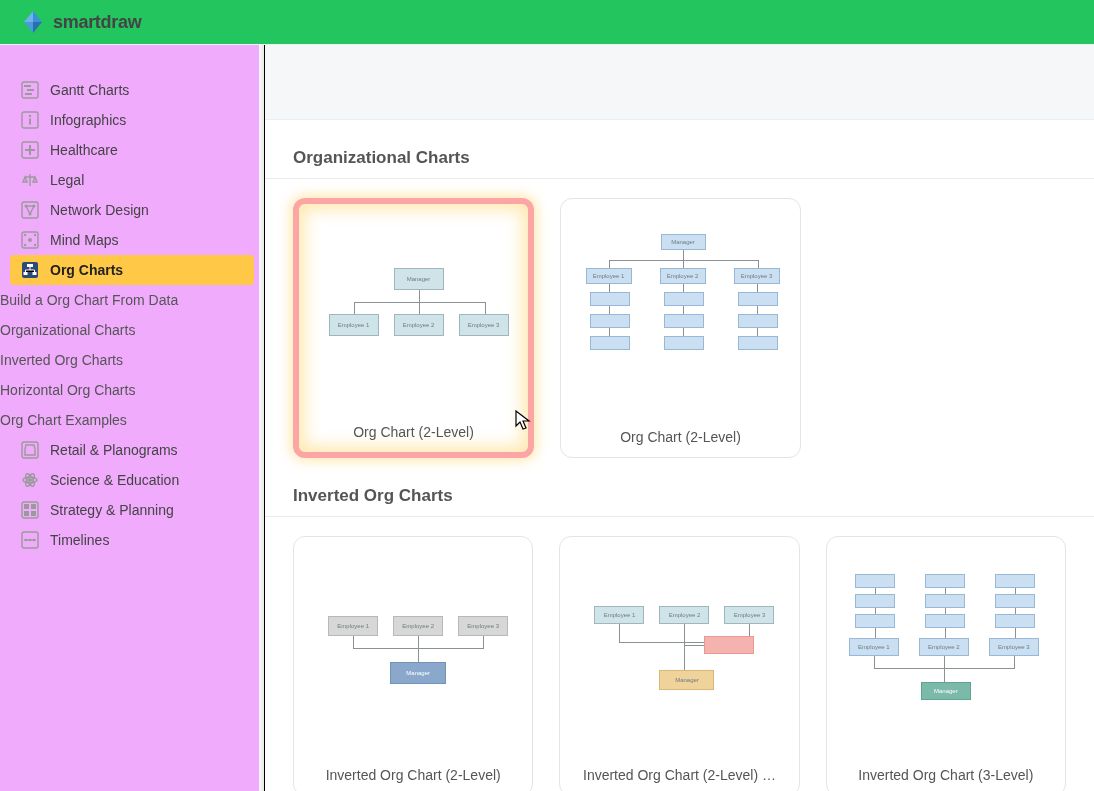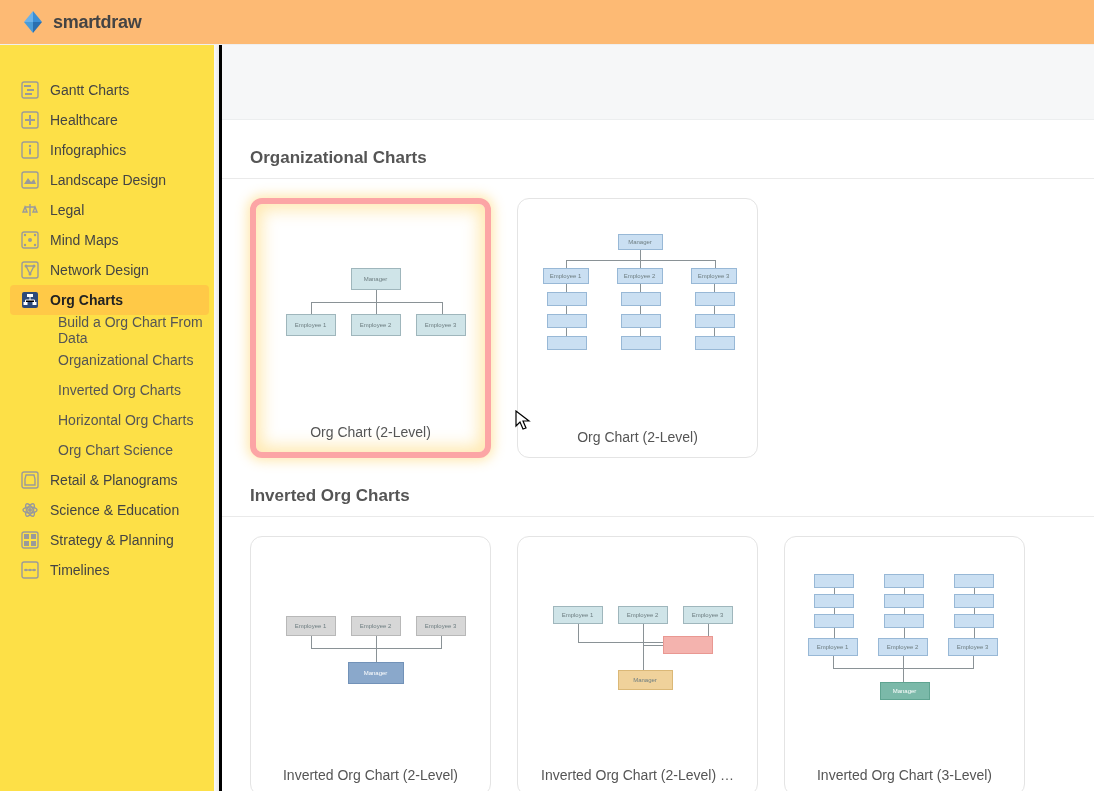--- a/index.html
+++ b/index.html
@@ -1,30 +1,30 @@
 <!DOCTYPE html>
 <html><head>
 <meta charset="utf-8">
 <style>
 * { margin:0; padding:0; box-sizing:border-box; }
 body { font-family: -apple-system, BlinkMacSystemFont, "Segoe UI", Helvetica, Arial, sans-serif; background:#fff; width:1094px; height:791px; overflow:hidden; color:#333; }
 
-.header { height:45px; width:100%; background:#fdba74; border-bottom:1px solid #efefef; display:flex; align-items:center; padding-left:20px; }
+.header { height:45px; width:100%; background:#22c55e; border-bottom:1px solid #efefef; display:flex; align-items:center; padding-left:20px; }
 .logo-wrap { display:flex; align-items:center; gap:7px; }
 .logo-text { font-weight:600; color:#444; font-size:18px; letter-spacing:-.3px; }
 
 .container { display:flex; height:746px; }
-.sidebar { width:222px; border-right:3px solid #000000; background:#fde047; padding-top:10px; position:relative; }
+.sidebar { width:265px; border-right:1px solid #000000; background:#f0abfc; padding-top:10px; position:relative; }
 .sidebar::after { content:""; position:absolute; right:0; top:0; bottom:0; width:5px; background:linear-gradient(to right,#fafafa,#e9e9e9); }
 
 .nav-item { display:flex; align-items:center; height:30px; padding-left:20px; gap:10px; cursor:pointer; font-size:14px; color:#444; }
 .nav-item.selected { background:#ffc947; border-radius:4px; margin:0 10px; padding-left:10px; font-weight:600; color:#222; }
 .nav-item .icon { width:20px; height:20px; display:flex; align-items:center; justify-content:center; }
 .nav-item .icon svg, .nav-item .icon .iconbox { width:18px; height:18px; }
-.sub-item { display:flex; align-items:center; height:30px; padding-left:58px; font-size:14px; color:#555; cursor:pointer; }
+.sub-item { display:flex; align-items:center; height:30px; font-size:14px; color:#555; cursor:pointer; }
 
 .main { flex:1; background:#fff; overflow-y:auto; padding:0 0 30px 0; }
 .topspace { height:75px; background:#f6f7f8; border-bottom:1px solid #eceeef; margin-bottom:0;}
 .section-title { font-size:17px; font-weight:700; color:#555; padding:28px 28px 10px 28px; border-bottom:1px solid #eaeaea; margin-bottom:19px;}
 .cards { display:flex; gap:26px; padding:0 28px; }
 
 .card { width:241px; height:260px; border:1px solid #e4e4e4; border-radius:12px; display:flex; flex-direction:column; align-items:center; position:relative; cursor:pointer; background:#fff;}
 .card.highlighted { border:6px solid #fca5a5; box-shadow:0 0 16px 6px rgba(255,206,84,.45) inset, 0 0 12px 3px rgba(255,206,84,.45); }
 .card-thumb { flex:1; width:100%; display:flex; align-items:center; justify-content:center; padding:10px 8px 0 8px;}
 .card-label { height:40px; display:flex; align-items:center; font-size:14px; color:#555; max-width:210px; overflow:hidden; text-overflow:ellipsis; white-space:nowrap; }
@@ -68,94 +68,85 @@
             <rect x="6" y="8" width="7" height="2" fill="#9a9a9a"></rect>
             <rect x="4" y="12" width="7" height="2" fill="#9a9a9a"></rect>
           </svg>
         </span>
         <span>Gantt Charts</span>
       </div>
       <div class="nav-item">
         <span class="icon">
           <svg viewBox="0 0 18 18">
             <rect x="1" y="1" width="16" height="16" rx="2" stroke="#9a9a9a" fill="none" stroke-width="1.4"></rect>
-            <path d="M9 4v10M4 9h10" stroke="#9a9a9a" stroke-width="2"></path>
-          </svg>
-        </span>
-        <span>Healthcare</span>
-      </div>
-      <div class="nav-item">
-        <span class="icon">
-          <svg viewBox="0 0 18 18">
-            <rect x="1" y="1" width="16" height="16" rx="2" stroke="#9a9a9a" fill="none" stroke-width="1.4"></rect>
             <circle cx="9" cy="5" r="1.2" fill="#9a9a9a"></circle>
             <rect x="8" y="7.5" width="2" height="6" fill="#9a9a9a"></rect>
           </svg>
         </span>
         <span>Infographics</span>
       </div>
       <div class="nav-item">
         <span class="icon">
           <svg viewBox="0 0 18 18">
             <rect x="1" y="1" width="16" height="16" rx="2" stroke="#9a9a9a" fill="none" stroke-width="1.4"></rect>
-            <path d="M3 13 L7 7 L10 11 L13 8 L15 13 Z" fill="#9a9a9a"></path>
-          </svg>
-        </span>
-        <span>Landscape Design</span>
+            <path d="M9 4v10M4 9h10" stroke="#9a9a9a" stroke-width="2"></path>
+          </svg>
+        </span>
+        <span>Healthcare</span>
       </div>
       <div class="nav-item">
         <span class="icon">
           <svg viewBox="0 0 18 18">
             <path d="M9 3v12M4 6h10M4 6l-2 5h4zM14 6l-2 5h4z" stroke="#9a9a9a" fill="none" stroke-width="1.4"></path>
           </svg>
         </span>
         <span>Legal</span>
+      </div>
+      <div class="nav-item">
+        <span class="icon">
+          <svg viewBox="0 0 18 18">
+            <rect x="1" y="1" width="16" height="16" rx="2" stroke="#9a9a9a" fill="none" stroke-width="1.4"></rect>
+            <circle cx="5" cy="5" r="1.5" fill="#9a9a9a"></circle>
+            <circle cx="13" cy="5" r="1.5" fill="#9a9a9a"></circle>
+            <circle cx="9" cy="13" r="1.5" fill="#9a9a9a"></circle>
+            <path d="M5 5L13 5L9 13L5 5" stroke="#9a9a9a" fill="none" stroke-width="1.4"></path>
+          </svg>
+        </span>
+        <span>Network Design</span>
       </div>
       <div class="nav-item">
         <span class="icon">
           <svg viewBox="0 0 18 18">
             <rect x="1" y="1" width="16" height="16" rx="2" stroke="#9a9a9a" fill="none" stroke-width="1.4"></rect>
             <circle cx="9" cy="9" r="2" fill="#9a9a9a"></circle>
             <circle cx="4" cy="4" r="1.2" fill="#9a9a9a"></circle>
             <circle cx="14" cy="4" r="1.2" fill="#9a9a9a"></circle>
             <circle cx="4" cy="14" r="1.2" fill="#9a9a9a"></circle>
             <circle cx="14" cy="14" r="1.2" fill="#9a9a9a"></circle>
           </svg>
         </span>
         <span>Mind Maps</span>
       </div>
-      <div class="nav-item">
-        <span class="icon">
-          <svg viewBox="0 0 18 18">
-            <rect x="1" y="1" width="16" height="16" rx="2" stroke="#9a9a9a" fill="none" stroke-width="1.4"></rect>
-            <circle cx="5" cy="5" r="1.5" fill="#9a9a9a"></circle>
-            <circle cx="13" cy="5" r="1.5" fill="#9a9a9a"></circle>
-            <circle cx="9" cy="13" r="1.5" fill="#9a9a9a"></circle>
-            <path d="M5 5L13 5L9 13L5 5" stroke="#9a9a9a" fill="none" stroke-width="1.4"></path>
-          </svg>
-        </span>
-        <span>Network Design</span>
-      </div>
       <div class="nav-item selected">
         <span class="icon">
           <svg viewBox="0 0 18 18">
             <rect x="1" y="1" width="16" height="16" rx="2" fill="#2d4a7a"></rect>
             <rect x="6" y="3" width="6" height="3" fill="#fff"></rect>
             <rect x="2.5" y="11" width="4" height="3" fill="#fff"></rect>
             <rect x="11.5" y="11" width="4" height="3" fill="#fff"></rect>
             <path d="M9 6v3M4.5 11V9h9v2" stroke="#fff" stroke-width="1"></path>
           </svg>
         </span>
         <span>Org Charts</span>
       </div>
       <div class="sub-item">Build a Org Chart From Data</div>
       <div class="sub-item">Organizational Charts</div>
       <div class="sub-item">Inverted Org Charts</div>
       <div class="sub-item">Horizontal Org Charts</div>
-      <div class="sub-item">Org Chart Science</div>
+      <div class="sub-item">Org Chart Examples</div>
       <div class="nav-item">
         <span class="icon">
           <svg viewBox="0 0 18 18">
             <rect x="1" y="1" width="16" height="16" rx="2" stroke="#9a9a9a" fill="none" stroke-width="1.4"></rect>
             <path d="M5 4L4 8v6h10V8l-1-4z" stroke="#9a9a9a" fill="none" stroke-width="1.4"></path>
           </svg>
         </span>
         <span>Retail &amp; Planograms</span>
       </div>
       <div class="nav-item">

